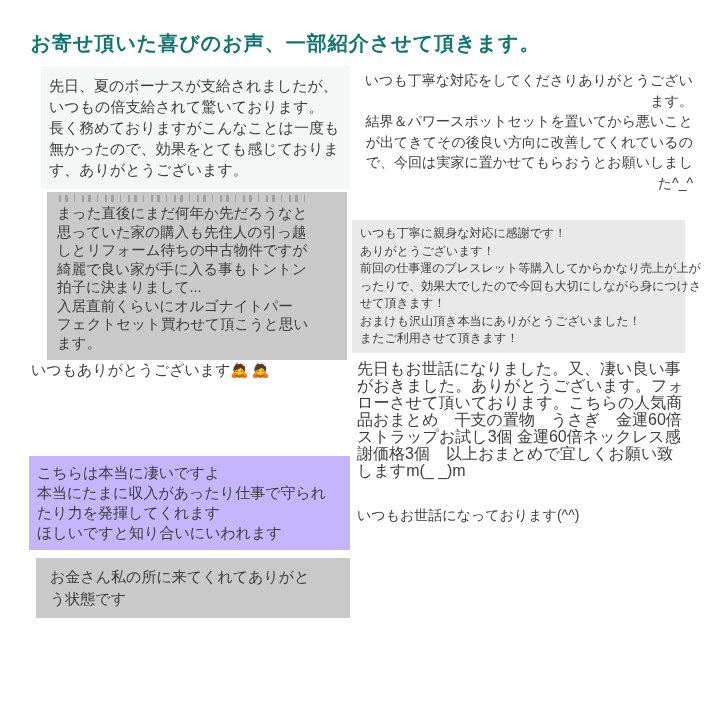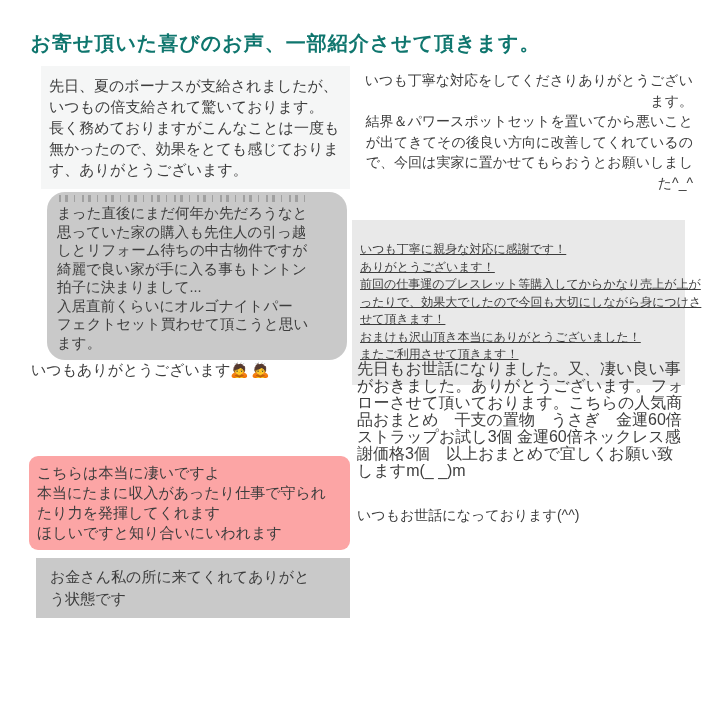--- a/index.html
+++ b/index.html
@@ -10,33 +10,33 @@
   }
   .title {
     position:absolute; left:0; top:30px; width:571px; margin:0;
     text-align:center; font-size:20px; font-weight:bold; color:#0f766e;
     letter-spacing:1px;
   }
   .card { position:absolute; box-sizing:border-box; }
   .card .txt, .card .greeting { white-space:pre; }
   
   .lb1 { left:41px;  top:66px;  width:309px; background:#f5f6f6; padding:9px 8px;  font-size:15px;   line-height:21px; }
-  .lb2 { left:47px;  top:192px; width:300px; background:#c9c9c9; padding:2px 8px 8px 10px; font-size:14.5px; line-height:18.5px;border-radius:18px; }
+  .lb2 { left:47px;  top:192px; width:300px; background:#c9c9c9; padding:2px 8px 8px 10px; font-size:14.5px; line-height:18.5px; }
   .frag {
     height:7px; width:252px; margin:1px 0 2px 2px; opacity:.55;
     background:repeating-linear-gradient(90deg,#7e7e7e 0 2px,transparent 2px 6px,#7e7e7e 6px 9px,transparent 9px 15px,#7e7e7e 15px 16px,transparent 16px 23px);
   }
   .lb3 { left:31px;  top:358px; width:330px; font-size:14.5px; line-height:23px; }
   .lb3 .greeting { font-size:15px; margin-bottom:10px; }
   .emoji { color:#6a4c93; font-size:15px; letter-spacing:2px; }
-  .lb4 { left:29px;  top:456px; width:321px; background:#fca5a5; padding:7px 8px;  font-size:15px; line-height:20px;border-radius:9px; }
+  .lb4 { left:29px;  top:456px; width:321px; background:#c4b5fd; padding:7px 8px;  font-size:15px; line-height:20px; }
   .lb5 { left:36px;  top:558px; width:314px; background:#c9c9c9; padding:8px 8px 8px 14px; font-size:15px; line-height:22px; }
   
   .rb1 { left:357px; top:70px;  width:336px; font-size:14px;   line-height:20.5px;text-align:right; }
-  .rb2 { left:352px; top:220px; width:333px; background:#e9e9e9; padding:21px 8px; font-size:12px; line-height:17.5px;text-decoration:underline; }
+  .rb2 { left:352px; top:220px; width:333px; background:#e9e9e9; padding:5px 8px; font-size:12px; line-height:17.5px; }
   .rb3 { left:357px; top:360px; width:336px; font-size:16px; line-height:17px; }
   .rb4 { left:357px; top:505px; width:336px; font-size:14px;   line-height:20px; }
   .rb4 .greeting { margin-bottom:14px; }
 </style>
 </head>
 <body>
 
 <h1 class="title">お寄せ頂いた喜びのお声、一部紹介させて頂きます。</h1>
 
 <div class="card lb1">

